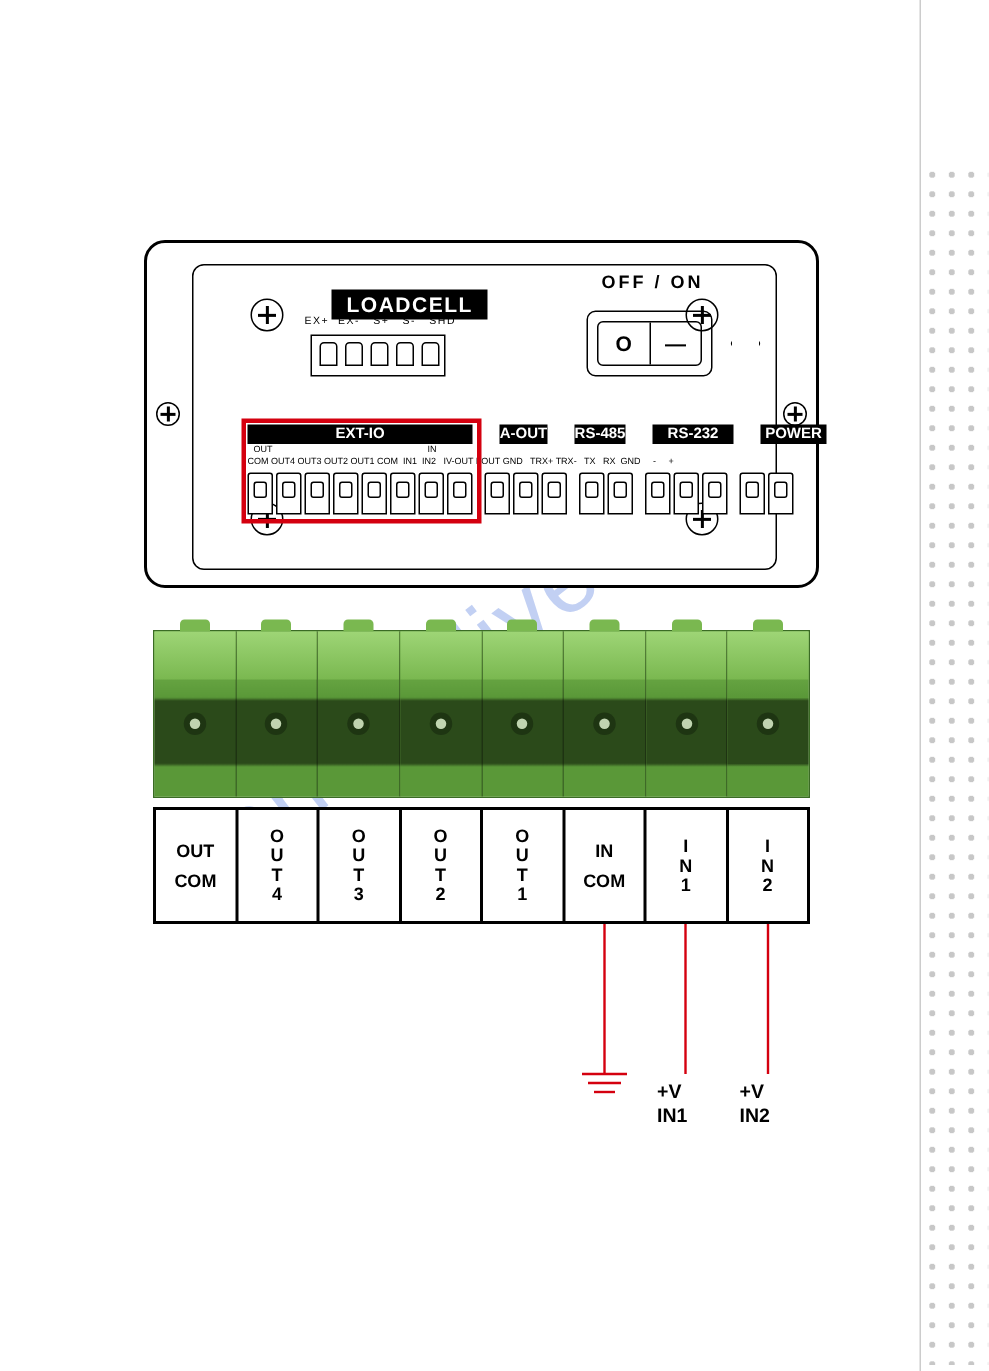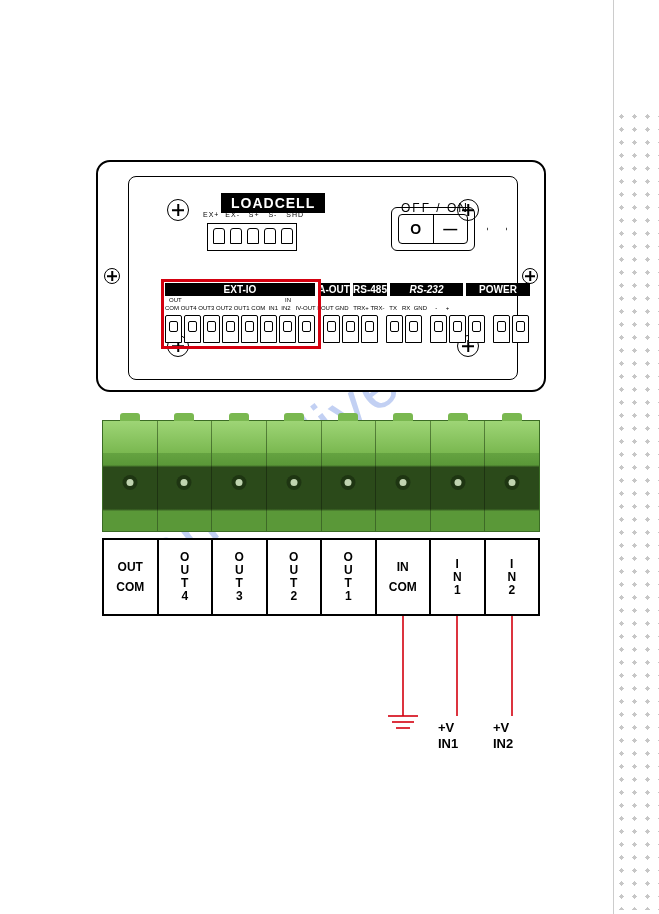--- a/index.html
+++ b/index.html
@@ -101,23 +101,24 @@
   .loadcell-block .slot {
     position: absolute;
     top: 4px; width: 12px; height: 16px;
     border: 1.2px solid #000;
     border-radius: 3px 3px 0 0;
   }
   .loadcell-block .s1{left:5px}.loadcell-block .s2{left:22px}.loadcell-block .s3{left:39px}.loadcell-block .s4{left:56px}.loadcell-block .s5{left:73px}
 
   .off-on {
     position: absolute;
-    right: 48px; top: 24px;
+    right: 48px; top: 4px;
     font-size: 12px;
     letter-spacing: 2px;
+    font-weight: bold;
   }
   .switch {
     position: absolute;
     right: 42px; top: 30px;
     width: 84px; height: 44px;
     border: 1.5px solid #000;
     border-radius: 6px;
   }
   .switch-inner {
     position: absolute;
@@ -143,35 +144,35 @@
     transform: rotate(0deg);
     clip-path: polygon(25% 5%,75% 5%,100% 50%,75% 95%,25% 95%,0 50%);
     background:#fff;
   }
 
   
   .section-labels {
     position: absolute;
     left: 36px; top: 106px;
     display: flex;
-    gap: 3px;
+    gap: 18px;
   }
   .sec {
     background: #000;
     color: #fff;
     font-size: 10px;
     font-weight: bold;
     text-align: center;
     padding: 1px 0;
   }
   .sec.extio { width: 150px; }
   .sec.aout  { width: 32px; }
   .sec.rs485 { width: 34px; }
-  .sec.rs232 { width: 73px; font-style: italic; }
-  .sec.power { width: 64px; }
+  .sec.rs232 { width: 54px; }
+  .sec.power { width: 44px; }
 
   .sublabels {
     position: absolute;
     left: 36px; top: 122px;
     font-size: 6px;
     white-space: pre;
   }
   .tiny-out-in {
     position:absolute;
     left:40px; top:120px;

